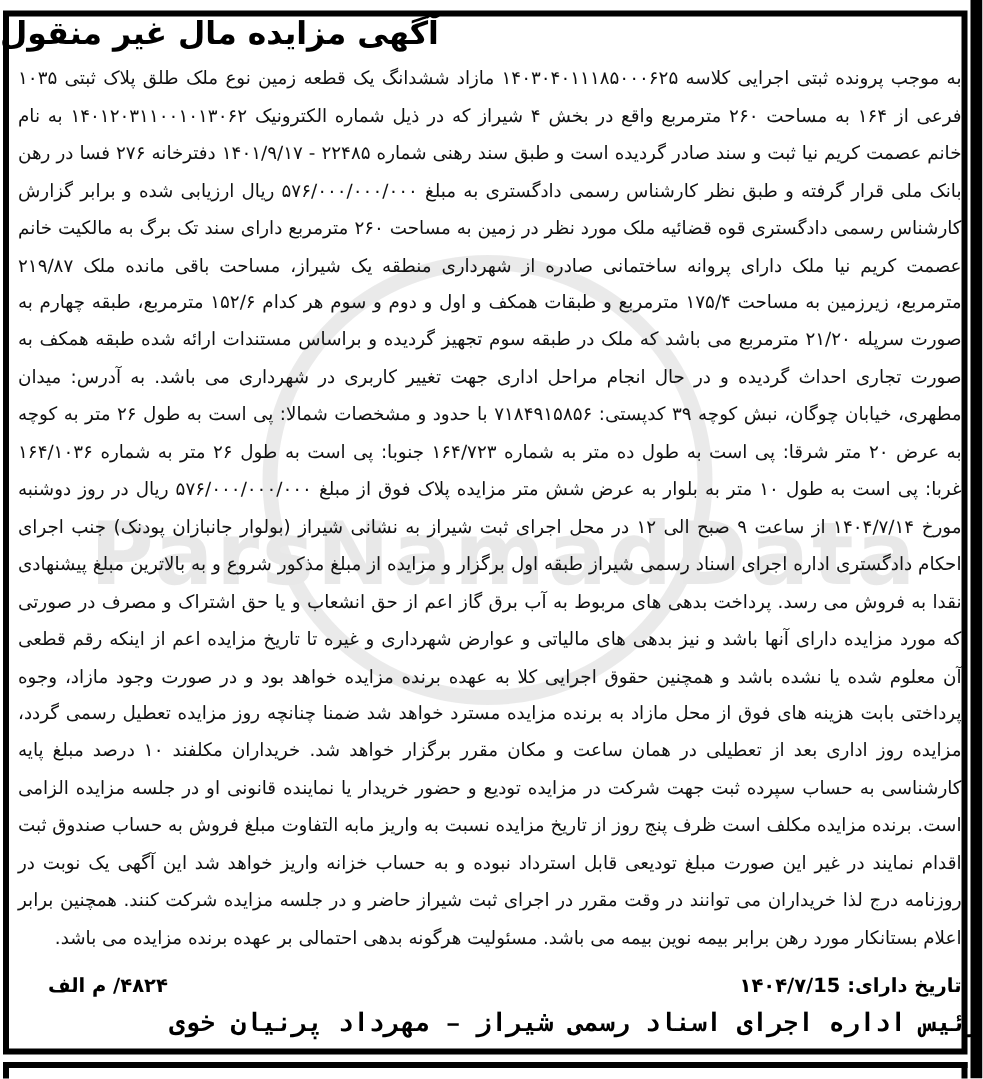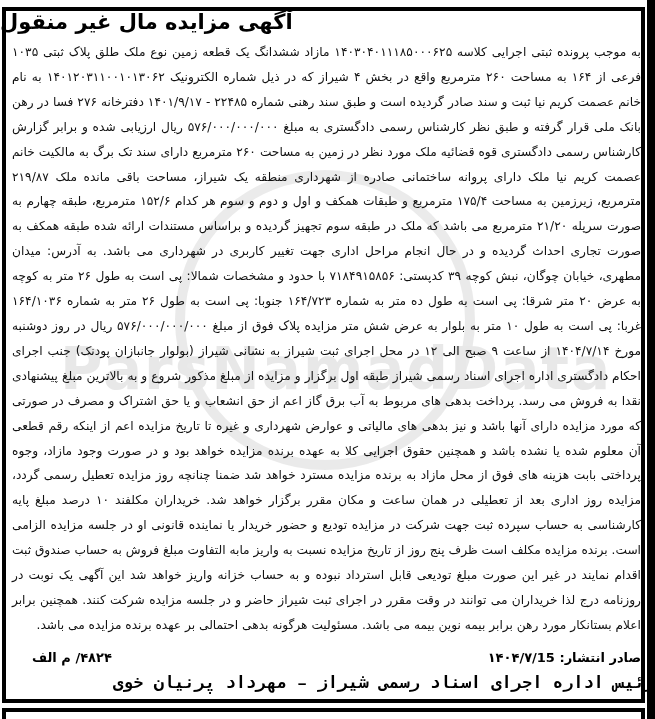--- a/index.html
+++ b/index.html
@@ -53,21 +53,21 @@
   <div class="wm-circle"></div>
   <div class="wm-brand">ParsNamadData</div>
 </div>
 
 <div class="title">آگهی مزایده مال غیر منقول</div>
 
 <div class="body-text">به موجب پرونده ثبتی اجرایی کلاسه ۱۴۰۳۰۴۰۱۱۱۸۵۰۰۰۶۲۵ مازاد ششدانگ یک قطعه زمین نوع ملک طلق پلاک ثبتی ۱۰۳۵ فرعی از ۱۶۴ به مساحت ۲۶۰ مترمربع واقع در بخش ۴ شیراز که در ذیل شماره الکترونیک ۱۴۰۱۲۰۳۱۱۰۰۱۰۱۳۰۶۲ به نام خانم عصمت کریم نیا ثبت و سند صادر گردیده است و طبق سند رهنی شماره ۲۲۴۸۵ - ۱۴۰۱/۹/۱۷ دفترخانه ۲۷۶ فسا در رهن بانک ملی قرار گرفته و طبق نظر کارشناس رسمی دادگستری به مبلغ ۵۷۶/۰۰۰/۰۰۰/۰۰۰ ریال ارزیابی شده و برابر گزارش کارشناس رسمی دادگستری قوه قضائیه ملک مورد نظر در زمین به مساحت ۲۶۰ مترمربع دارای سند تک برگ به مالکیت خانم عصمت کریم نیا ملک دارای پروانه ساختمانی صادره از شهرداری منطقه یک شیراز، مساحت باقی مانده ملک ۲۱۹/۸۷ مترمربع، زیرزمین به مساحت ۱۷۵/۴ مترمربع و طبقات همکف و اول و دوم و سوم هر کدام ۱۵۲/۶ مترمربع، طبقه چهارم به صورت سرپله ۲۱/۲۰ مترمربع می باشد که ملک در طبقه سوم تجهیز گردیده و براساس مستندات ارائه شده طبقه همکف به صورت تجاری احداث گردیده و در حال انجام مراحل اداری جهت تغییر کاربری در شهرداری می باشد. به آدرس: میدان مطهری، خیابان چوگان، نبش کوچه ۳۹ کدپستی: ۷۱۸۴۹۱۵۸۵۶ با حدود و مشخصات شمالا: پی است به طول ۲۶ متر به کوچه به عرض ۲۰ متر شرقا: پی است به طول ده متر به شماره ۱۶۴/۷۲۳ جنوبا: پی است به طول ۲۶ متر به شماره ۱۶۴/۱۰۳۶ غربا: پی است به طول ۱۰ متر به بلوار به عرض شش متر مزایده پلاک فوق از مبلغ ۵۷۶/۰۰۰/۰۰۰/۰۰۰ ریال در روز دوشنبه مورخ ۱۴۰۴/۷/۱۴ از ساعت ۹ صبح الی ۱۲ در محل اجرای ثبت شیراز به نشانی شیراز (بولوار جانبازان پودنک) جنب اجرای احکام دادگستری اداره اجرای اسناد رسمی شیراز طبقه اول برگزار و مزایده از مبلغ مذکور شروع و به بالاترین مبلغ پیشنهادی نقدا به فروش می رسد. پرداخت بدهی های مربوط به آب برق گاز اعم از حق انشعاب و یا حق اشتراک و مصرف در صورتی که مورد مزایده دارای آنها باشد و نیز بدهی های مالیاتی و عوارض شهرداری و غیره تا تاریخ مزایده اعم از اینکه رقم قطعی آن معلوم شده یا نشده باشد و همچنین حقوق اجرایی کلا به عهده برنده مزایده خواهد بود و در صورت وجود مازاد، وجوه پرداختی بابت هزینه های فوق از محل مازاد به برنده مزایده مسترد خواهد شد ضمنا چنانچه روز مزایده تعطیل رسمی گردد، مزایده روز اداری بعد از تعطیلی در همان ساعت و مکان مقرر برگزار خواهد شد.  خریداران مکلفند ۱۰ درصد مبلغ پایه کارشناسی به حساب سپرده ثبت جهت شرکت در مزایده تودیع و حضور خریدار یا نماینده قانونی او در جلسه مزایده الزامی است. برنده مزایده مکلف است ظرف پنج روز از تاریخ مزایده نسبت به واریز مابه التفاوت مبلغ فروش به حساب صندوق ثبت اقدام نمایند در غیر این صورت مبلغ تودیعی قابل استرداد نبوده و به حساب خزانه واریز خواهد شد این آگهی یک نوبت در روزنامه درج لذا خریداران می توانند در وقت مقرر در اجرای ثبت شیراز  حاضر و در جلسه مزایده شرکت کنند. همچنین برابر اعلام بستانکار مورد رهن برابر بیمه نوین بیمه می باشد. مسئولیت هرگونه بدهی احتمالی بر عهده برنده مزایده می باشد.</div>
 
 <div class="footer-row">
   <div class="pub-date">
-    <span>صادر انتشار:</span>
+    <span>تاریخ دارای:</span>
     <span>۱۴۰۴/۷/15</span>
   </div>
   <div class="ref">۴۸۲۴/ م الف</div>
 </div>
 
 <div class="signature">رئیس اداره اجرای اسناد رسمی شیراز – مهرداد پرنیان خوی</div>
 
 <div class="right-edge"></div>
 
 </body></html>

